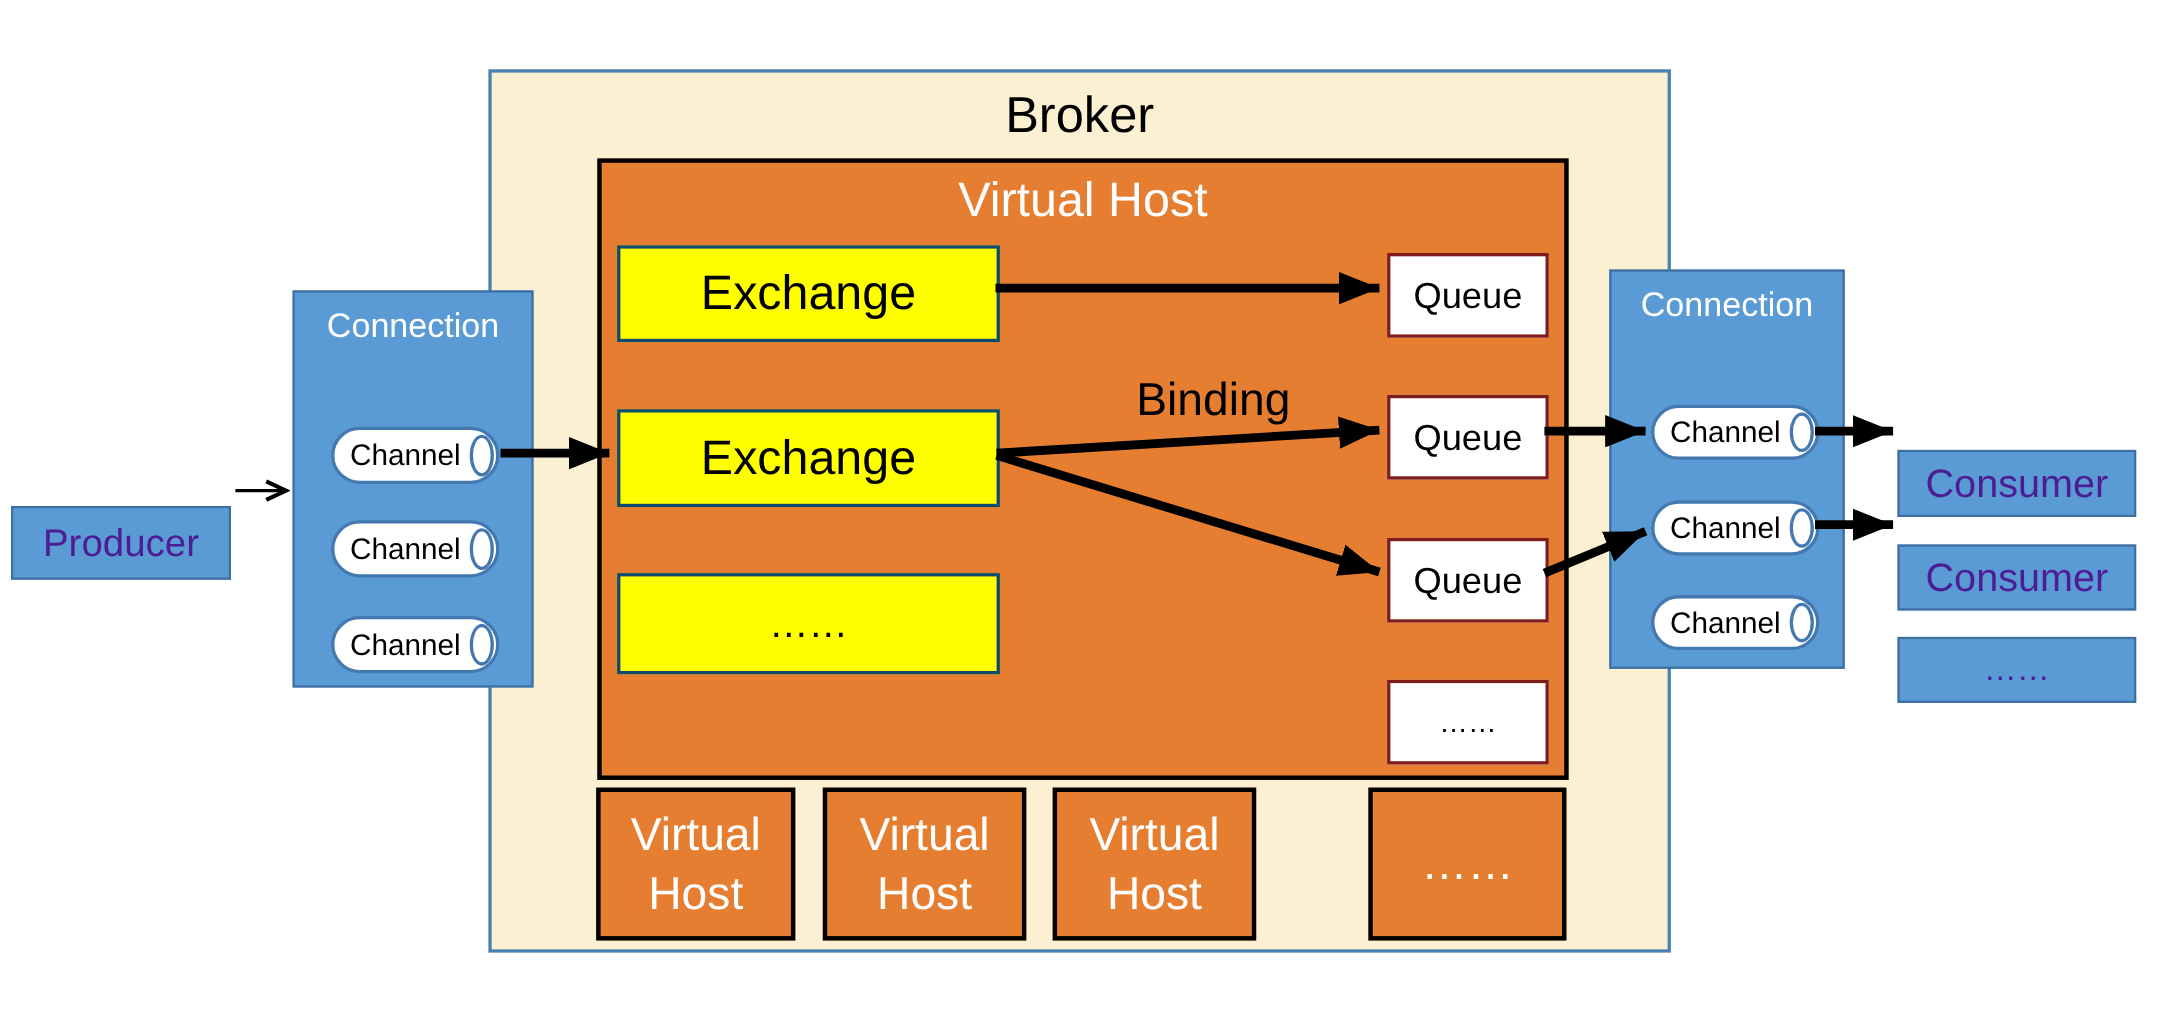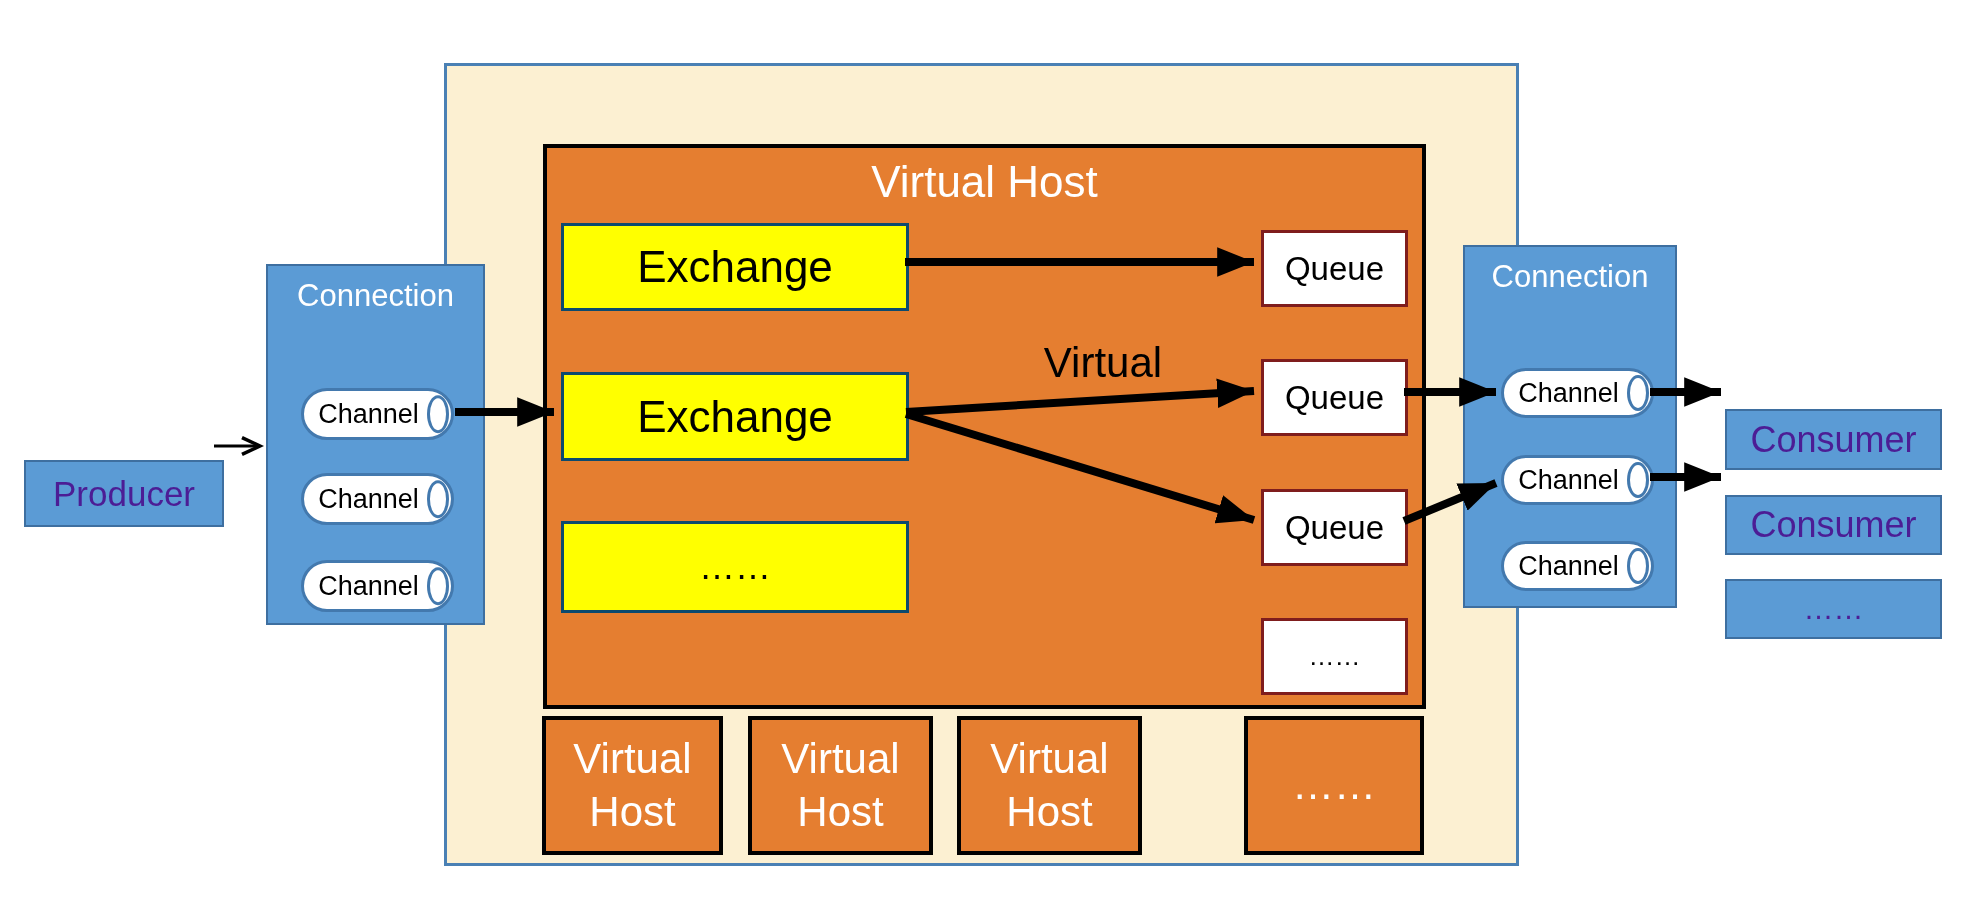--- a/index.html
+++ b/index.html
@@ -23,43 +23,44 @@
     background:#fff;border:3px solid var(--chan-border,#4379AE);border-radius:50%;box-sizing:border-box;}
   .arrows{position:absolute;left:0;top:0;z-index:4;pointer-events:none;}
   .binding{position:absolute;color:#000;font-size:42px;text-align:center;z-index:3;}
 </style>
 </head>
 <body>
 
 <div class="canvas">
 
   <div class="box broker" style="left:444px;top:63px;width:1075px;height:803px;">
+    <div class="title-bar" style="top:10px;height:56px;color:#000;font-size:46px;">Broker</div>
 
     <div class="box vh" style="left:96px;top:78px;width:883px;height:565px;">
       <div class="title-bar" style="top:8px;height:52px;color:#fff;font-size:44px;">Virtual Host</div>
 
       <div class="box exch" style="left:14px;top:75px;width:348px;height:88px;">Exchange</div>
       <div class="box exch" style="left:14px;top:224px;width:348px;height:89px;">Exchange</div>
       <div class="box exch" style="left:14px;top:373px;width:348px;height:92px;font-size:36px;">……</div>
 
-      <div class="binding" style="left:436px;top:191px;width:240px;">Virtual</div>
+      <div class="binding" style="left:436px;top:191px;width:240px;">Binding</div>
 
       <div class="box queue" style="left:714px;top:82px;width:147px;height:77px;">Queue</div>
       <div class="box queue" style="left:714px;top:211px;width:147px;height:77px;">Queue</div>
       <div class="box queue" style="left:714px;top:341px;width:147px;height:77px;">Queue</div>
       <div class="box queue" style="left:714px;top:470px;width:147px;height:77px;font-size:26px;">……</div>
     </div>
 
     <div class="box tile" style="left:95px;top:650px;width:181px;height:139px;">Virtual Host</div>
     <div class="box tile" style="left:301px;top:650px;width:185px;height:139px;">Virtual Host</div>
     <div class="box tile" style="left:510px;top:650px;width:185px;height:139px;">Virtual Host</div>
     <div class="box tile" style="left:797px;top:650px;width:180px;height:139px;">……</div>
   </div>
 
-  <div class="box blue-box" style="left:24px;top:412px;width:200px;height:67px;font-size:35px;z-index:2;">Producer</div>
+  <div class="box blue-box" style="left:10px;top:412px;width:200px;height:67px;font-size:35px;z-index:2;">Producer</div>
 
   <div class="box conn" style="left:266px;top:264px;width:219px;height:361px;">
     <div class="conn-label" style="top:12px;">Connection</div>
     <div class="channel" style="left:33px;top:122px;width:153px;height:52px;">
       <span>Channel</span>
       <span class="cap"></span>
     </div>
     <div class="channel" style="left:33px;top:207px;width:153px;height:52px;">
       <span>Channel</span>
       <span class="cap"></span>

